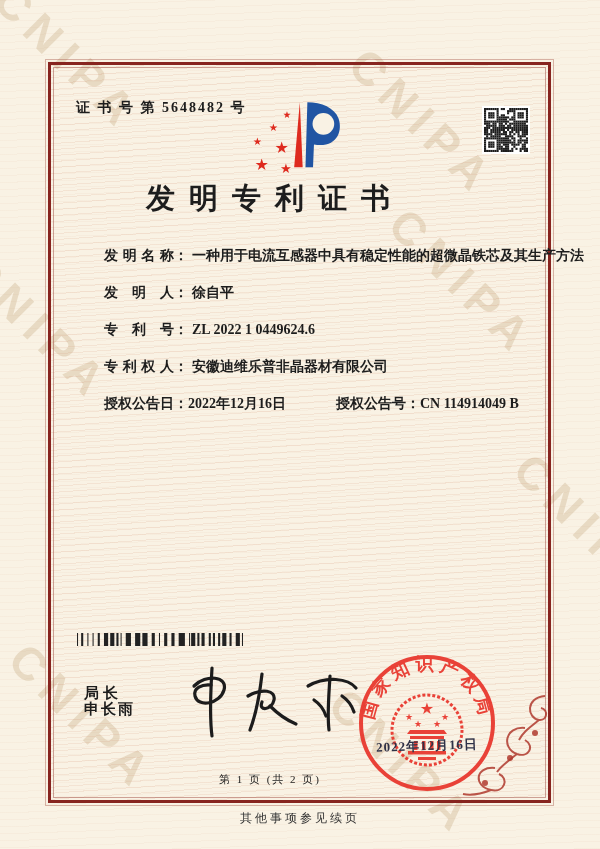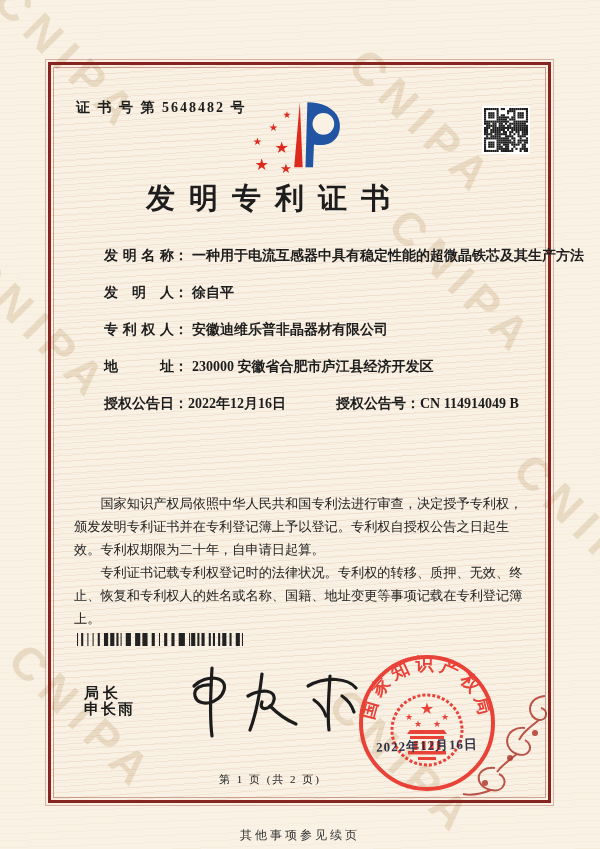--- a/index.html
+++ b/index.html
@@ -34,21 +34,21 @@
   .barcode{position:absolute;left:77px;top:632px;width:166px;height:13px;}
   .signer-title{position:absolute;left:84px;top:684px;font-family:"Liberation Sans","DejaVu Sans",sans-serif;
          font-size:15px;font-weight:700;letter-spacing:4px;}
   .signer-name{position:absolute;left:84px;top:700px;font-family:"Liberation Sans","DejaVu Sans",sans-serif;
          font-size:15px;font-weight:700;letter-spacing:2px;}
   .signature{position:absolute;left:178px;top:662px;}
   .seal{position:absolute;left:352px;top:648px;width:150px;height:150px;mix-blend-mode:multiply;}
   .seal-date{position:absolute;left:352px;top:737px;width:150px;text-align:center;
          font-size:13px;font-weight:700;letter-spacing:1px;color:#2f3147;transform:rotate(-2deg);}
   .page-number{position:absolute;left:0;top:772px;width:540px;text-align:center;font-size:11px;letter-spacing:2px;}
-  .continuation{position:absolute;left:0;top:827px;width:600px;text-align:center;font-size:12px;letter-spacing:3px;color:#333;}
+  .continuation{position:absolute;left:0;top:810px;width:600px;text-align:center;font-size:12px;letter-spacing:3px;color:#333;}
   .flourish{position:absolute;left:455px;top:688px;}
 </style>
 </head>
 <body>
 
 <div class="page">
 
   <span class="wm" style="left:-25px;top:30px">CNIPA</span>
   <span class="wm" style="left:330px;top:95px">CNIPA</span>
   <span class="wm" style="left:-55px;top:300px">CNIPA</span>
@@ -396,34 +396,30 @@
     <div class="title">发明专利证书</div>
 
     <div class="fields">
       <div class="frow">
         <span class="flabel">发明名称</span><span class="fcolon">：</span><span>一种用于电流互感器中具有稳定性能的超微晶铁芯及其生产方法</span>
       </div>
       <div class="frow">
         <span class="flabel">发明人</span><span class="fcolon">：</span><span>徐自平</span>
       </div>
       <div class="frow">
-        <span class="flabel">专利权人</span><span class="fcolon">：</span><span>安徽迪维乐普非晶器材有限公司</span>
+        <span class="flabel">专利号</span><span class="fcolon">：</span><span>ZL 2022 1 0449624.6</span>
       </div>
       <div class="frow">
-        <span class="flabel">地址</span><span class="fcolon">：</span><span>230000 安徽省合肥市庐江县经济开发区</span>
+        <span class="flabel">专利权人</span><span class="fcolon">：</span><span>安徽迪维乐普非晶器材有限公司</span>
       </div>
       <div class="frow">
         <span class="grant-pair1"><span>授权公告日</span><span>：</span><span>2022年12月16日</span></span><span>授权公告号</span><span>：</span><span>CN 114914049 B</span>
       </div>
     </div>
 
-    <div class="paras">
-      <p>国家知识产权局依照中华人民共和国专利法进行审查，决定授予专利权，颁发发明专利证书并在专利登记簿上予以登记。专利权自授权公告之日起生效。专利权期限为二十年，自申请日起算。</p>
-      <p>专利证书记载专利权登记时的法律状况。专利权的转移、质押、无效、终止、恢复和专利权人的姓名或名称、国籍、地址变更等事项记载在专利登记簿上。</p>
-    </div>
 
     <div class="barcode"><svg viewBox="0 0 160 13" width="100%" height="100%" preserveAspectRatio="none" fill="#222">
           <rect x="0" y="0" width="1" height="13"></rect>
           <rect x="4" y="0" width="2" height="13"></rect>
           <rect x="10" y="0" width="1" height="13"></rect>
           <rect x="15" y="0" width="1" height="13"></rect>
           <rect x="20" y="0" width="2" height="13"></rect>
           <rect x="26" y="0" width="4" height="13"></rect>
           <rect x="32" y="0" width="4" height="13"></rect>
           <rect x="38" y="0" width="2" height="13"></rect>

